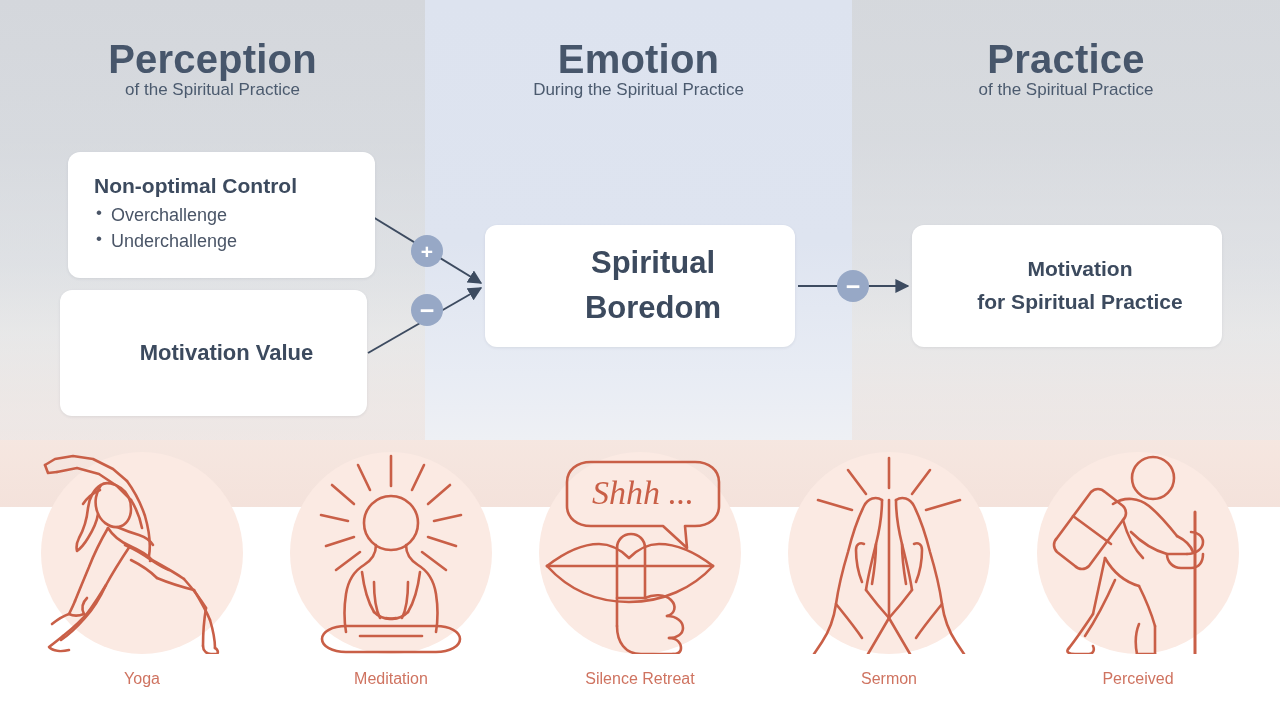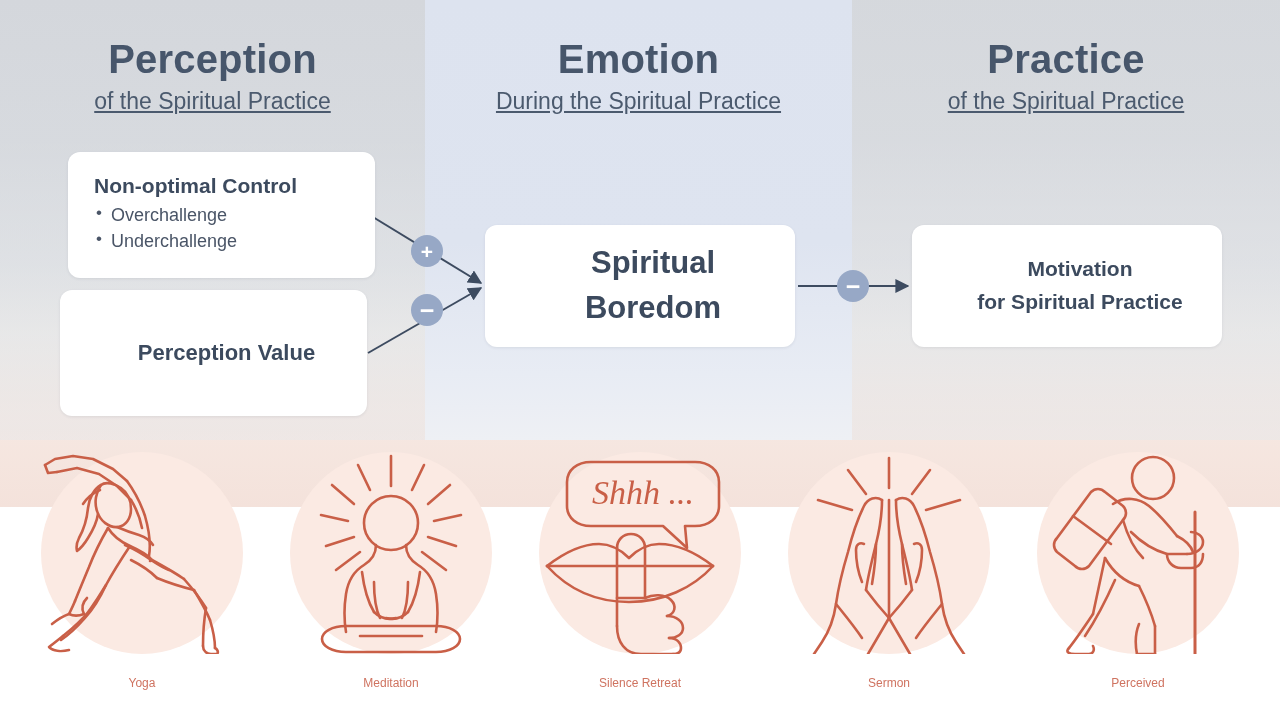--- a/index.html
+++ b/index.html
@@ -34,21 +34,21 @@
     opacity: .5;
   }
 
   
   .col-head { position: absolute; text-align: center; }
   .col-head .title {
     font-size: 40px; font-weight: bold; color: #47566b;
     letter-spacing: .2px; line-height: 1.05;
   }
   .col-head .sub {
-    font-size: 23px; color: #4b5a6e; margin-top: 8px; font-weight: normal; text-decoration: underline;
+    font-size: 17px; color: #4b5a6e; margin-top: 0; font-weight: normal;
   }
   #head-perception { left: 0;    top: 38px; width: 425px; }
   #head-emotion    { left: 425px; top: 38px; width: 427px; }
   #head-outcome    { left: 852px; top: 38px; width: 428px; }
 
   
   .card {
     position: absolute;
     background: #ffffff;
     border-radius: 12px;
@@ -127,22 +127,22 @@
     position: absolute; left: 50%; top: 4px;
     width: 202px; height: 202px; margin-left: -101px;
     border-radius: 50%;
     background: #fbeae3;
   }
   .practice .art {
     position: relative; width: 206px; height: 206px;
   }
   .practice .art svg { display: block; }
   .practice .label {
-    position: relative; margin-top: 22px;
-    font-size: 12px; color: #cf7360;
+    position: relative; margin-top: 16px;
+    font-size: 16px; color: #cf7360;
   }
   #practice-yoga       { left: 39px; }
   #practice-meditation { left: 288px; }
   #practice-silence    { left: 537px; }
   #practice-sermon     { left: 786px; }
   #practice-pilgrimage { left: 1035px; }
 </style>
 </head>
 <body>
 
@@ -181,21 +181,21 @@
 
   <div class="card" id="card-nonoptimal">
     <div class="card-title">Non-optimal Control</div>
     <ul>
       <li>Overchallenge</li>
       <li>Underchallenge</li>
     </ul>
   </div>
 
   <div class="card" id="card-value">
-    <div class="card-title">Perception Value</div>
+    <div class="card-title">Motivation Value</div>
   </div>
 
   <div class="card" id="card-boredom">
     <div class="big">
       <span>Spiritual</span><br>
       <span>Boredom</span>
     </div>
   </div>
 
   <div class="card" id="card-motivation">

